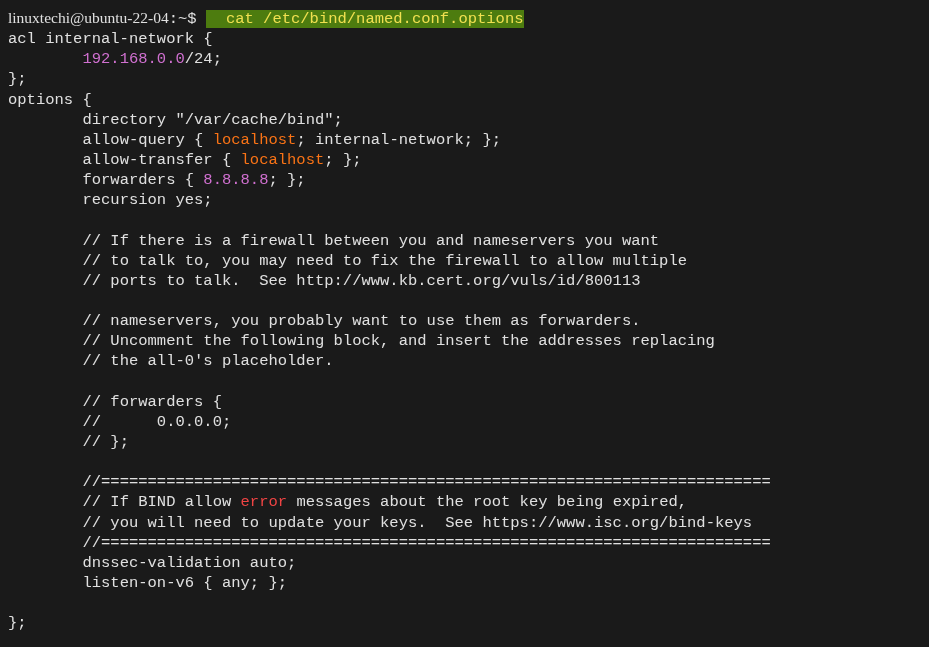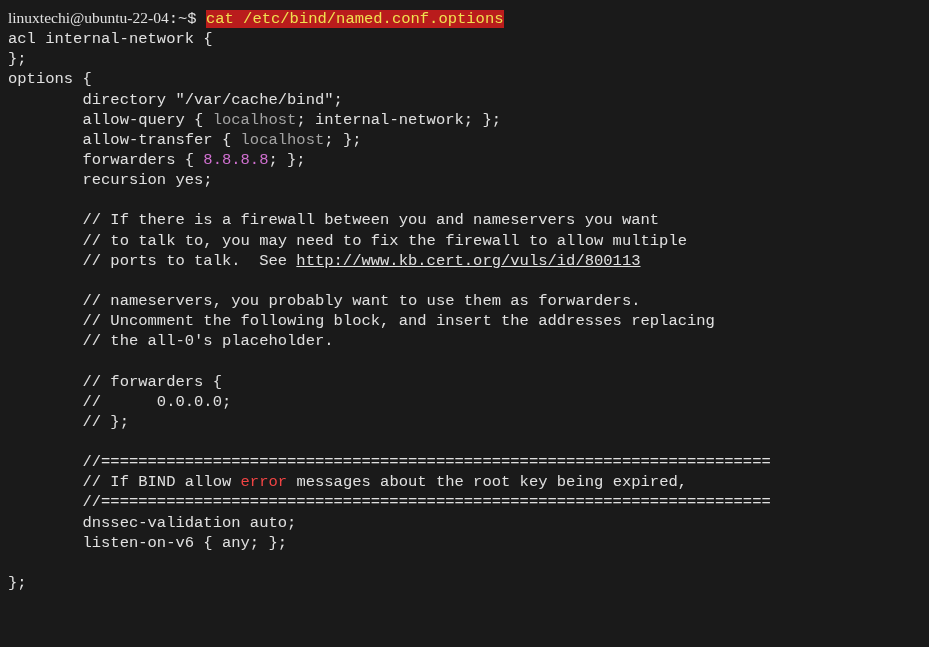--- a/index.html
+++ b/index.html
@@ -10,32 +10,33 @@
       font-size: 15.5px;
       line-height: 1.3;
       padding: 8px;
       width: 929px;
       height: 647px;
       overflow: hidden;
     }
     .line { white-space: pre; }
     .prompt-host { color: #e0e0e0; font-family: Liberation Serif, serif; }
     .prompt-dollar { color: #e0e0e0; }
-    .cmd { color: #f0e050; background: #b91c1c; }
+    .cmd { color: #f0e050; background: #4d7c0f; padding-left: 20px; }
     .num { color: #d070d0; }
-    .kw { color: #a3a3a3; }
+    .kw { color: #f97316; }
     .err { color: #ef4444; }
-    .url { text-decoration: underline; }
+    .url { }
   </style>
 </head>
 <body>
 
 <div>
   <div class="line"><span class="prompt-host">linuxtechi@ubuntu-22-04</span><span>:</span><span>~</span><span class="prompt-dollar">$ </span><span class="cmd">cat /etc/bind/named.conf.options</span></div>
   <div class="line">acl internal-network {</div>
+  <div class="line">        <span class="num">192.168.0.0</span><span>/24;</span></div>
   <div class="line">};</div>
   <div class="line">options {</div>
   <div class="line">        <span>directory "/var/cache/bind";</span></div>
   <div class="line">        <span>allow-query { </span><span class="kw">localhost</span><span>; internal-network; };</span></div>
   <div class="line">        <span>allow-transfer { </span><span class="kw">localhost</span><span>; };</span></div>
   <div class="line">        <span>forwarders { </span><span class="num">8.8.8.8</span><span>; };</span></div>
   <div class="line">        <span>recursion yes;</span></div>
   <div class="line"> </div>
   <div class="line">        <span>// If there is a firewall between you and nameservers you want</span></div>
   <div class="line">        <span>// to talk to, you may need to fix the firewall to allow multiple</span></div>
@@ -44,18 +45,19 @@
   <div class="line">        <span>// nameservers, you probably want to use them as forwarders.</span></div>
   <div class="line">        <span>// Uncomment the following block, and insert the addresses replacing</span></div>
   <div class="line">        <span>// the all-0's placeholder.</span></div>
   <div class="line"> </div>
   <div class="line">        <span>// forwarders {</span></div>
   <div class="line">        <span>//      0.0.0.0;</span></div>
   <div class="line">        <span>// };</span></div>
   <div class="line"> </div>
   <div class="line">        <span>//========================================================================</span></div>
   <div class="line">        <span>// If BIND allow </span><span class="err">error</span><span> messages about the root key being expired,</span></div>
+  <div class="line">        <span>// you will need to update your keys.  See </span><span class="url">https://www.isc.org/bind-keys</span></div>
   <div class="line">        <span>//========================================================================</span></div>
   <div class="line">        <span>dnssec-validation auto;</span></div>
   <div class="line">        <span>listen-on-v6 { any; };</span></div>
   <div class="line"> </div>
   <div class="line">};</div>
 </div>
 
 </body></html>

